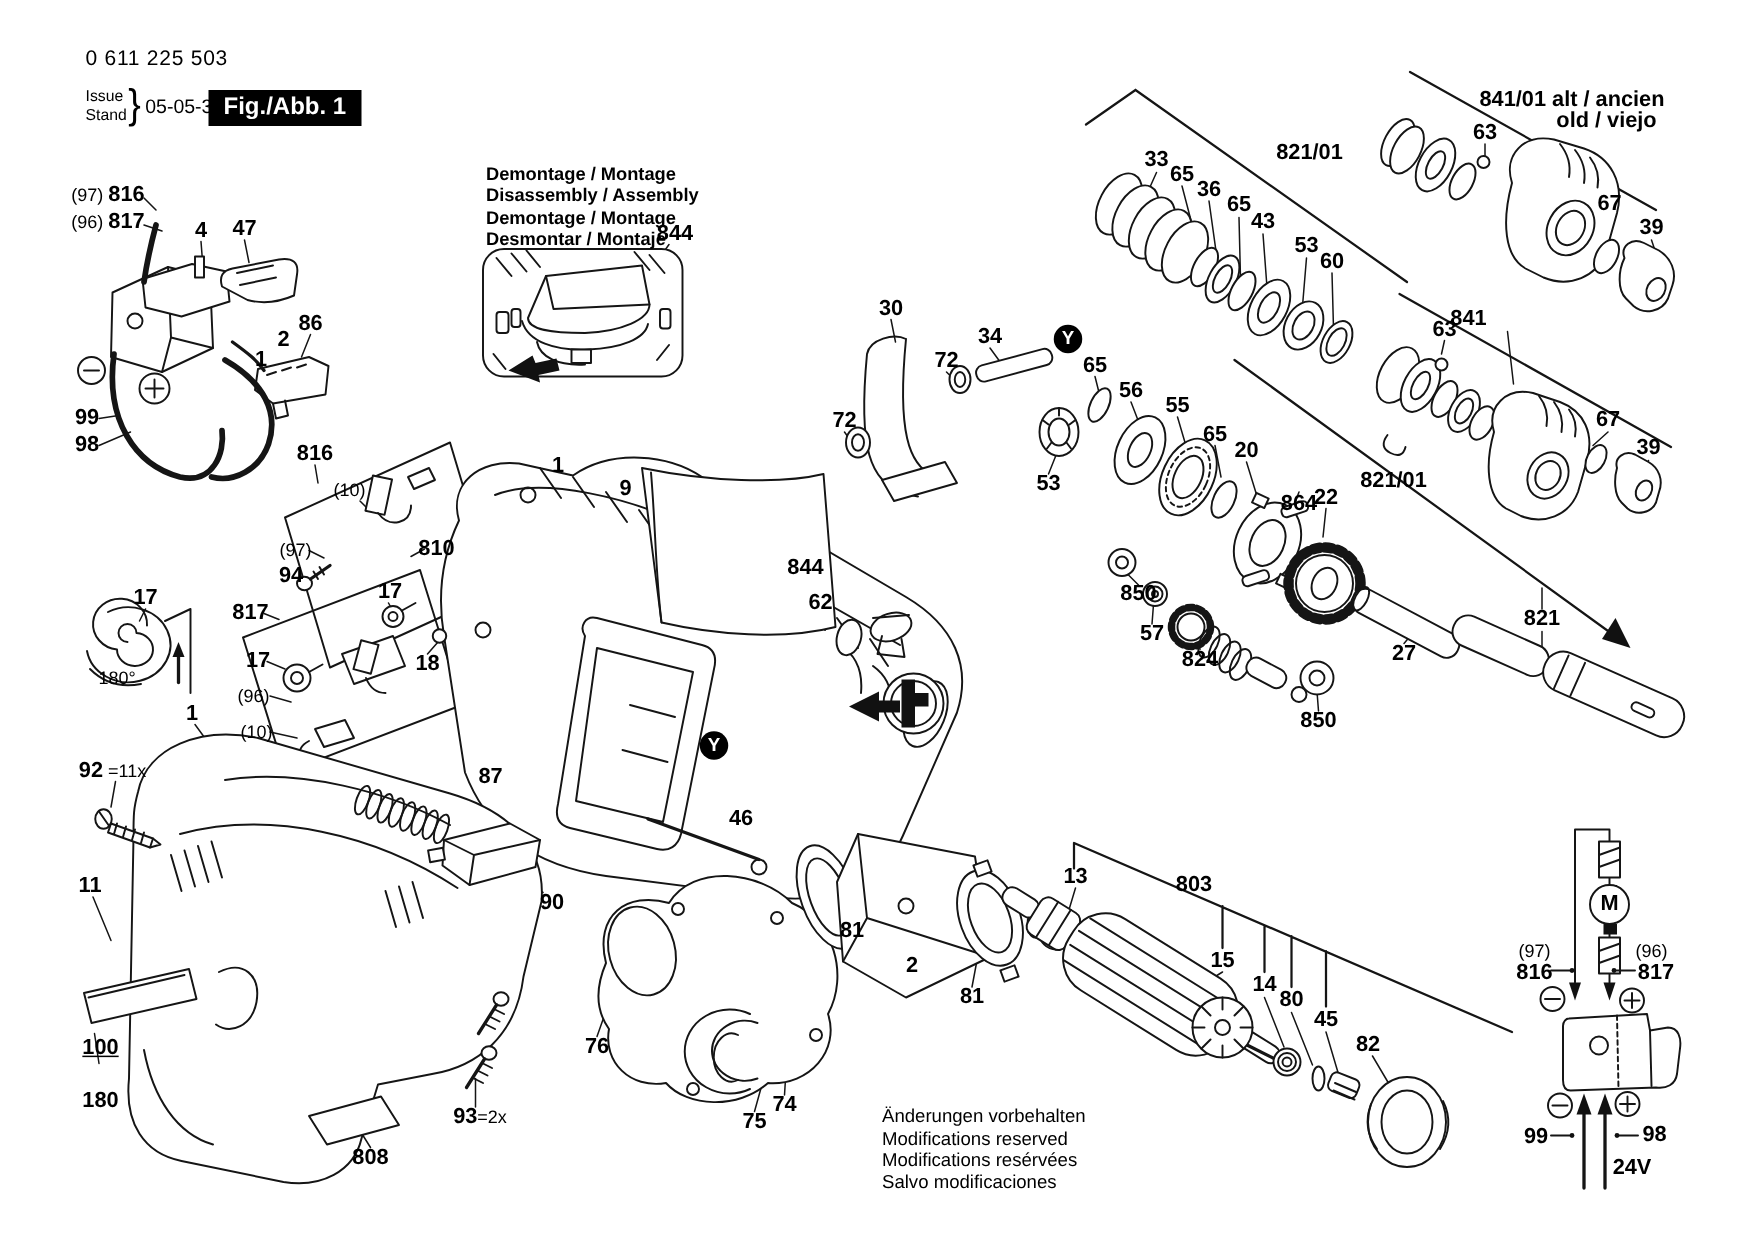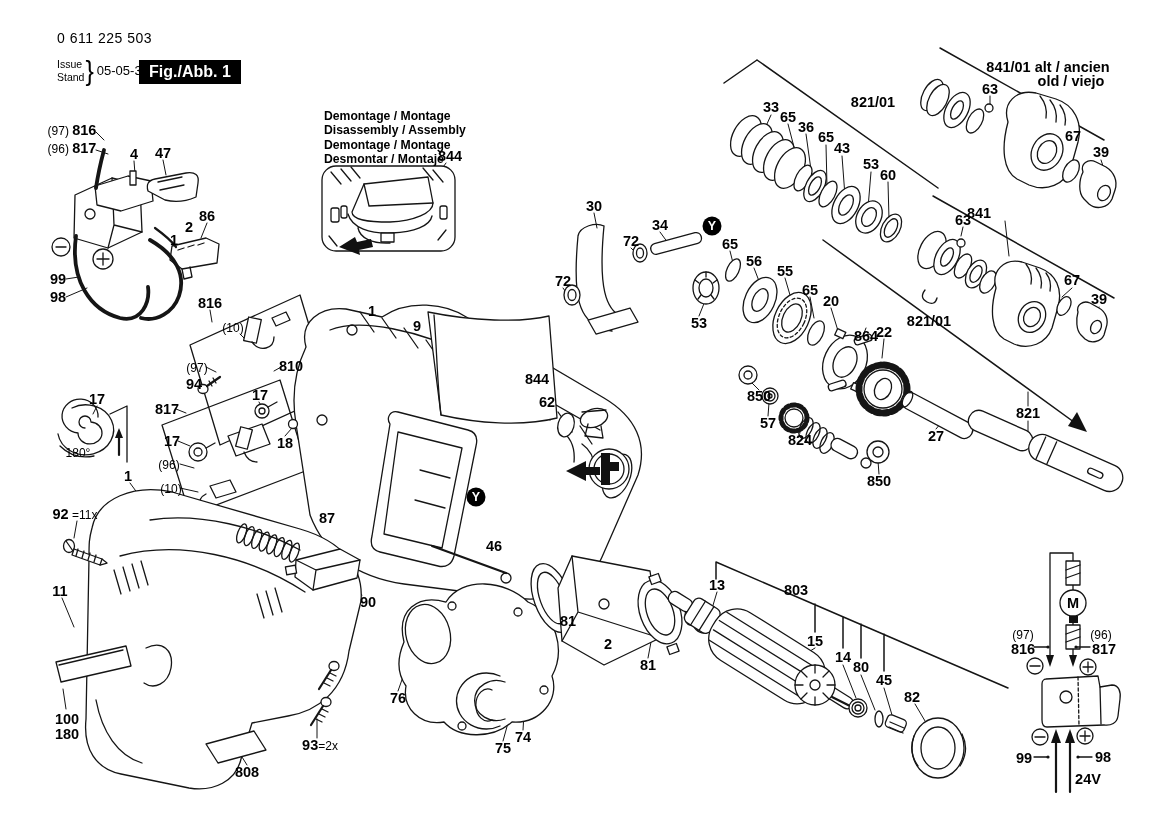--- a/index.html
+++ b/index.html
@@ -409,20 +409,26 @@
     <div class="issue-date">05-05-31</div>
   </div>
   <div class="figbox">Fig./Abb. 1</div>
 
   <div class="note bold" style="left:324px;top:109px">
       <div>Demontage / Montage</div>
       <div>Disassembly / Assembly</div>
       <div>Demontage / Montage</div>
       <div>Desmontar / Montaje</div>
     </div>
+  <div class="note" style="left:588px;top:737px">
+      <div>Änderungen vorbehalten</div>
+      <div>Modifications reserved</div>
+      <div>Modifications resérvées</div>
+      <div>Salvo modificaciones</div>
+    </div>
 
   <div class="callout-layer">
       <div class="callout" style="left: 72px; top: 130px;"><span class="pre">(97) </span><span class="num">816</span></div>
       <div class="callout" style="left: 72px; top: 148px;"><span class="pre">(96) </span><span class="num">817</span></div>
       <div class="callout" style="left: 134px; top: 154px;"><span class="num">4</span></div>
       <div class="callout" style="left: 163px; top: 153px;"><span class="num">47</span></div>
       <div class="callout" style="left: 207px; top: 216px;"><span class="num">86</span></div>
       <div class="callout" style="left: 189px; top: 227px;"><span class="num">2</span></div>
       <div class="callout" style="left: 174px; top: 240px;"><span class="num">1</span></div>
       <div class="callout" style="left: 58px; top: 279px;"><span class="num">99</span></div>
@@ -435,21 +441,21 @@
       <div class="callout" style="left: 194px; top: 384px;"><span class="num">94</span></div>
       <div class="callout" style="left: 260px; top: 395px;"><span class="num">17</span></div>
       <div class="callout" style="left: 291px; top: 366px;"><span class="num">810</span></div>
       <div class="callout" style="left: 167px; top: 409px;"><span class="num">817</span></div>
       <div class="callout" style="left: 172px; top: 441px;"><span class="num">17</span></div>
       <div class="callout" style="left: 169px; top: 464px;"><span class="pre">(96)</span></div>
       <div class="callout" style="left: 171px; top: 488px;"><span class="pre">(10)</span></div>
       <div class="callout" style="left: 128px; top: 476px;"><span class="num">1</span></div>
       <div class="callout" style="left: 75px; top: 514px;"><span class="num">92</span><span class="suf"> =11x</span></div>
       <div class="callout" style="left: 60px; top: 591px;"><span class="num">11</span></div>
-      <div class="callout" style="left: 67px; top: 719px;"><span class="num">100</span></div>
+      <div class="callout" style="left: 67px; top: 699px; text-decoration: underline;"><span class="num">100</span></div>
       <div class="callout" style="left: 67px; top: 734px;"><span class="num">180</span></div>
       <div class="callout" style="left: 247px; top: 772px;"><span class="num">808</span></div>
       <div class="callout" style="left: 320px; top: 745px;"><span class="num">93</span><span class="suf">=2x</span></div>
       <div class="callout" style="left: 368px; top: 602px;"><span class="num">90</span></div>
       <div class="callout" style="left: 281px; top: 518px; margin-left: 46px;"><span class="num">87</span></div>
       <div class="callout" style="left: 285px; top: 443px;"><span class="num">18</span></div>
       <div class="callout" style="left: 372px; top: 311px;"><span class="num">1</span></div>
       <div class="callout" style="left: 417px; top: 326px;"><span class="num">9</span></div>
       <div class="callout" style="left: 494px; top: 546px;"><span class="num">46</span></div>
       <div class="callout" style="left: 398px; top: 698px;"><span class="num">76</span></div>

